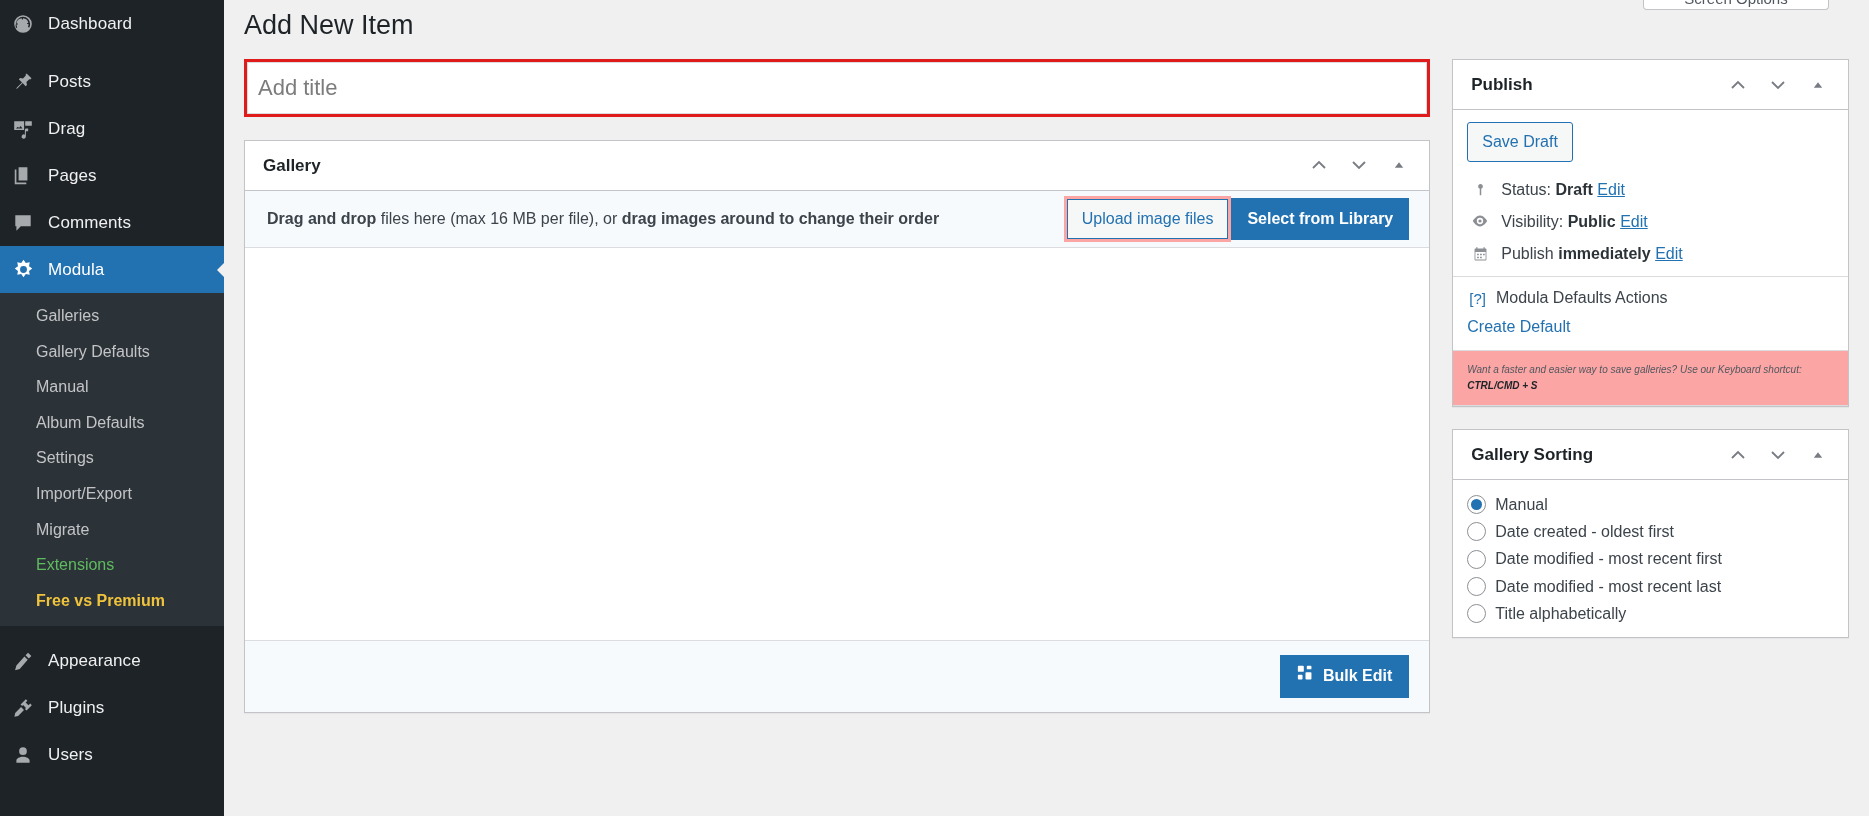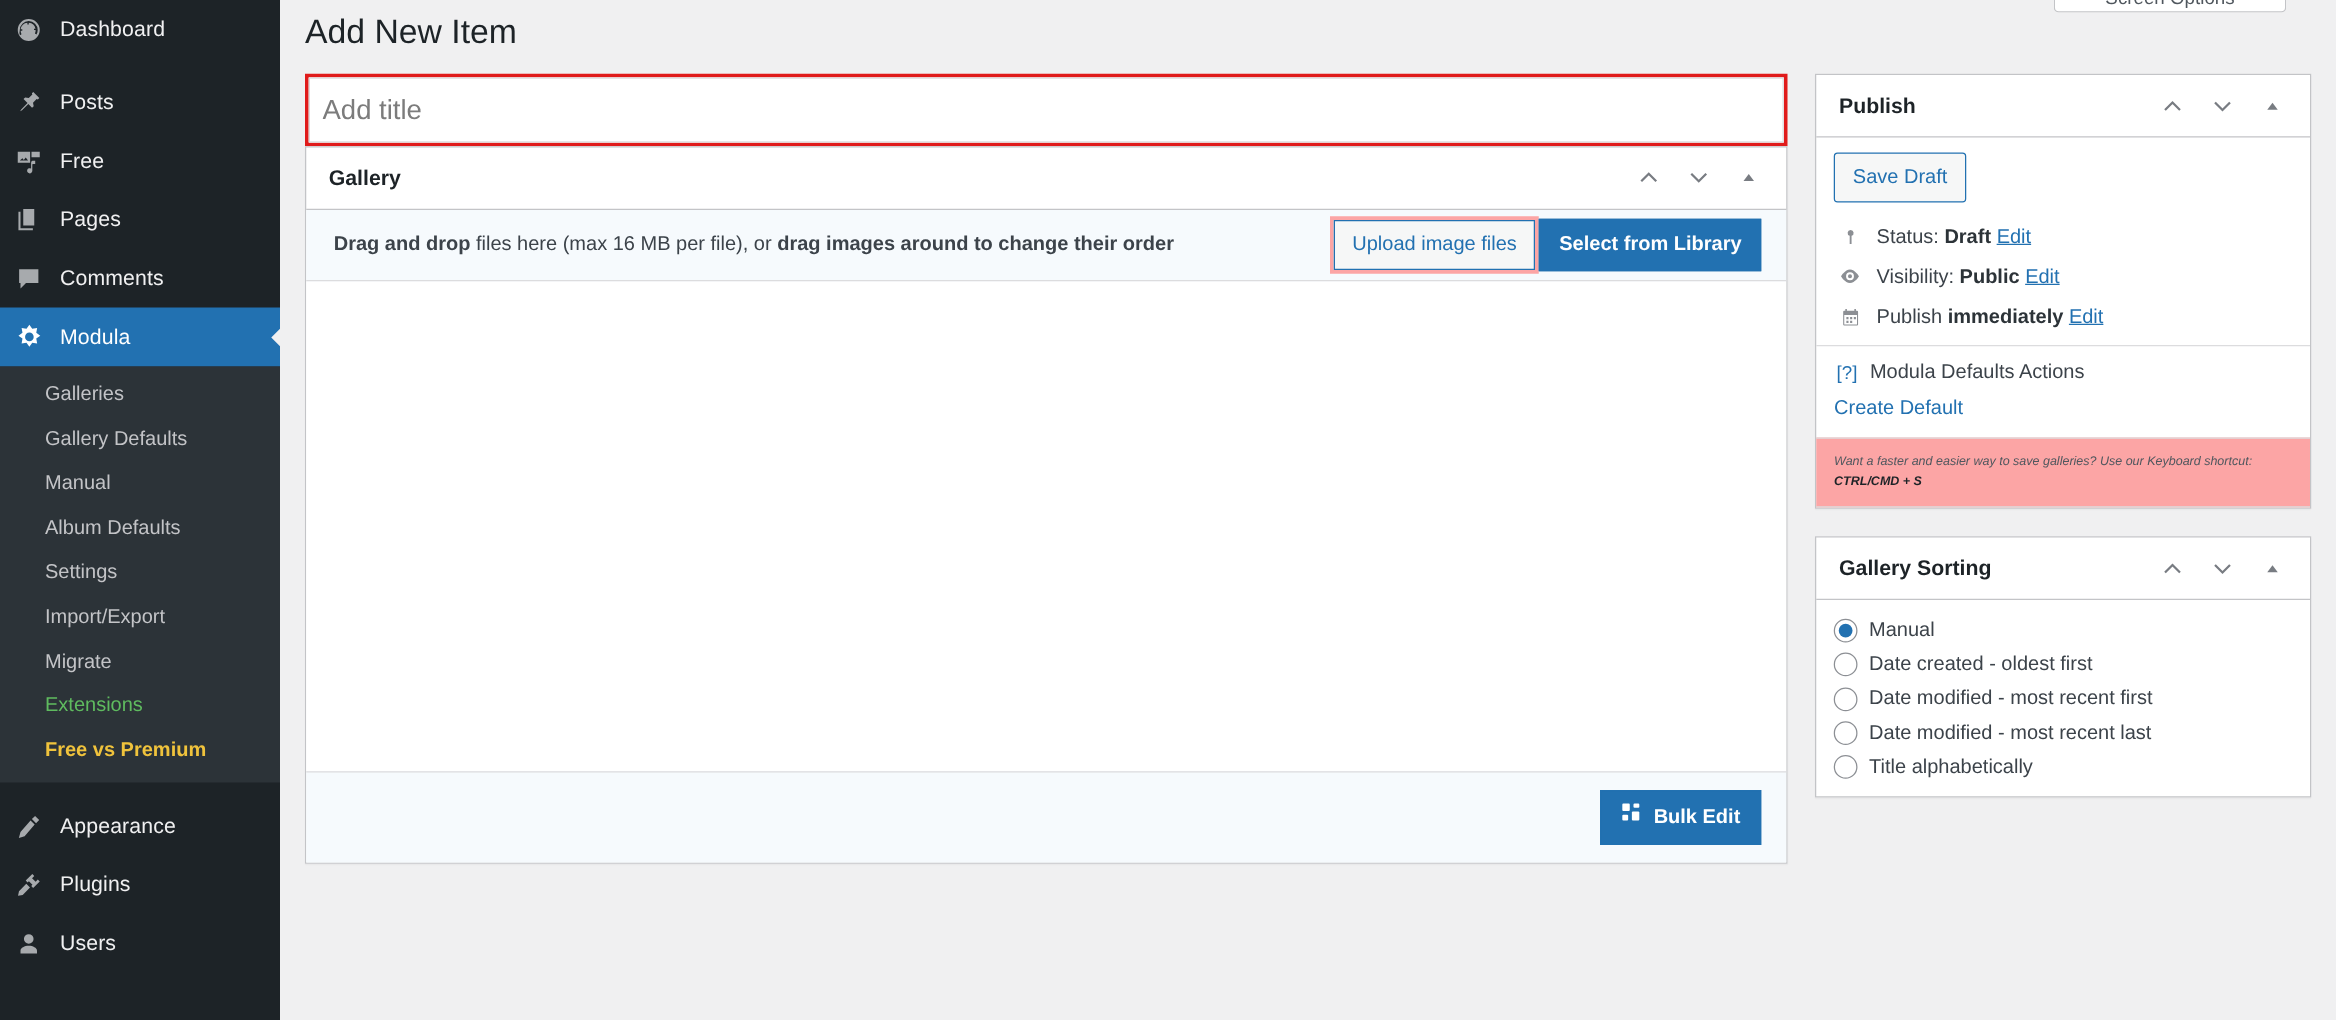--- a/index.html
+++ b/index.html
@@ -107,20 +107,21 @@
     gap: 22px;
     align-items: flex-start;
   }
   .col-main { width: 1190px; }
   .col-side { width: 398px; }
 
   
   .titlewrap {
     border: 3px solid #e01b1b;
     background: #fff;
+    margin-bottom: 23px;
   }
   .titlewrap input {
     display: block;
     width: 100%;
     border: 1px solid #dcdcde;
     outline: none;
     padding: 9px 10px;
     font-size: 22px;
     font-family: "Liberation Sans", sans-serif;
     color: #2c3338;
@@ -377,21 +378,21 @@
       </span>
       <span class="mlabel">Posts</span>
     </div>
 
     <div class="menu-top">
       <span class="mi">
         <svg width="22" height="22" viewBox="0 0 20 20" fill="currentColor">
             <path d="M2 3h9v8H2V3zm1.5 6.5h6L7.8 7.2 6.4 9l-1-1.1-1.9 1.6zM12 3h6v4h-6V3zm1.2 6.6c-.8 0-1.5.3-1.5 1.6v4.1a1.9 1.9 0 10.9 1.6v-4.3c0-.5.2-.6.6-.6h1.5V9.6h-1.5z"></path>
           </svg>
       </span>
-      <span class="mlabel">Free</span>
+      <span class="mlabel">Drag</span>
     </div>
 
     <div class="menu-top">
       <span class="mi">
         <svg width="22" height="22" viewBox="0 0 20 20" fill="currentColor">
             <path d="M6 2h8v12H6V2zm-2 2v12h9v1.5H2.5V4H4z"></path>
           </svg>
       </span>
       <span class="mlabel">Pages</span>
     </div>

